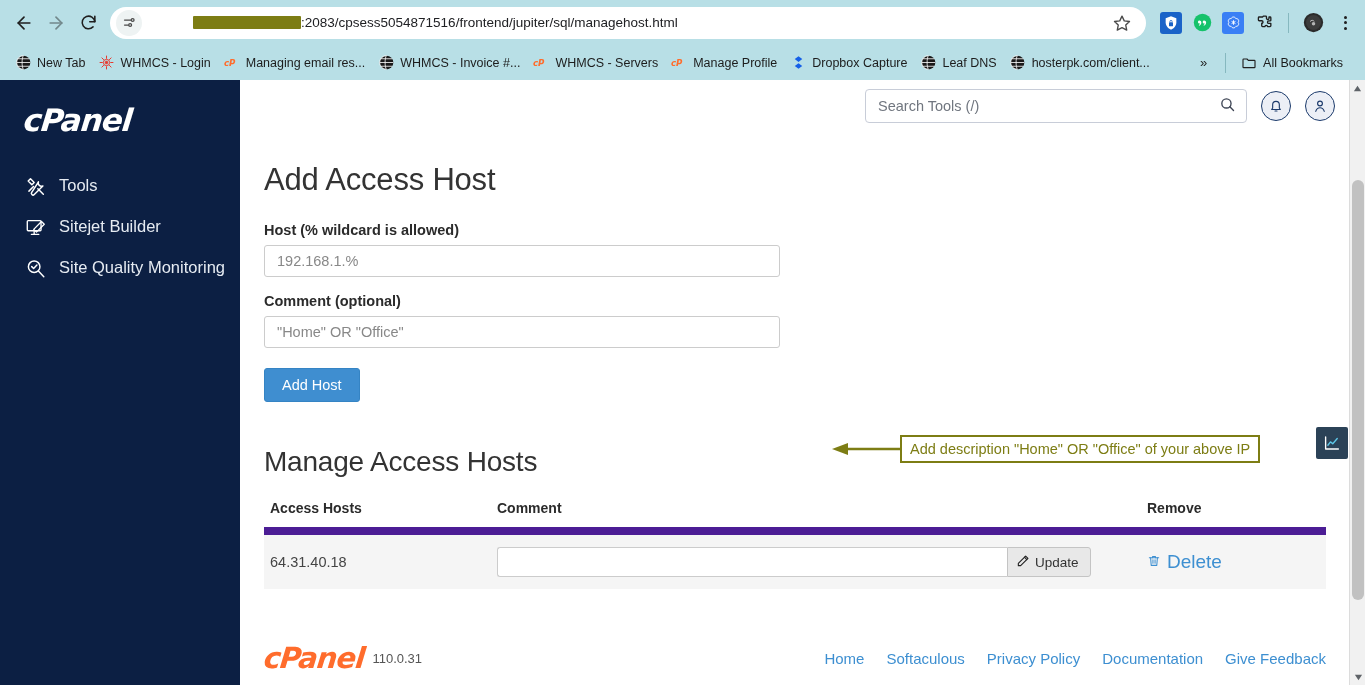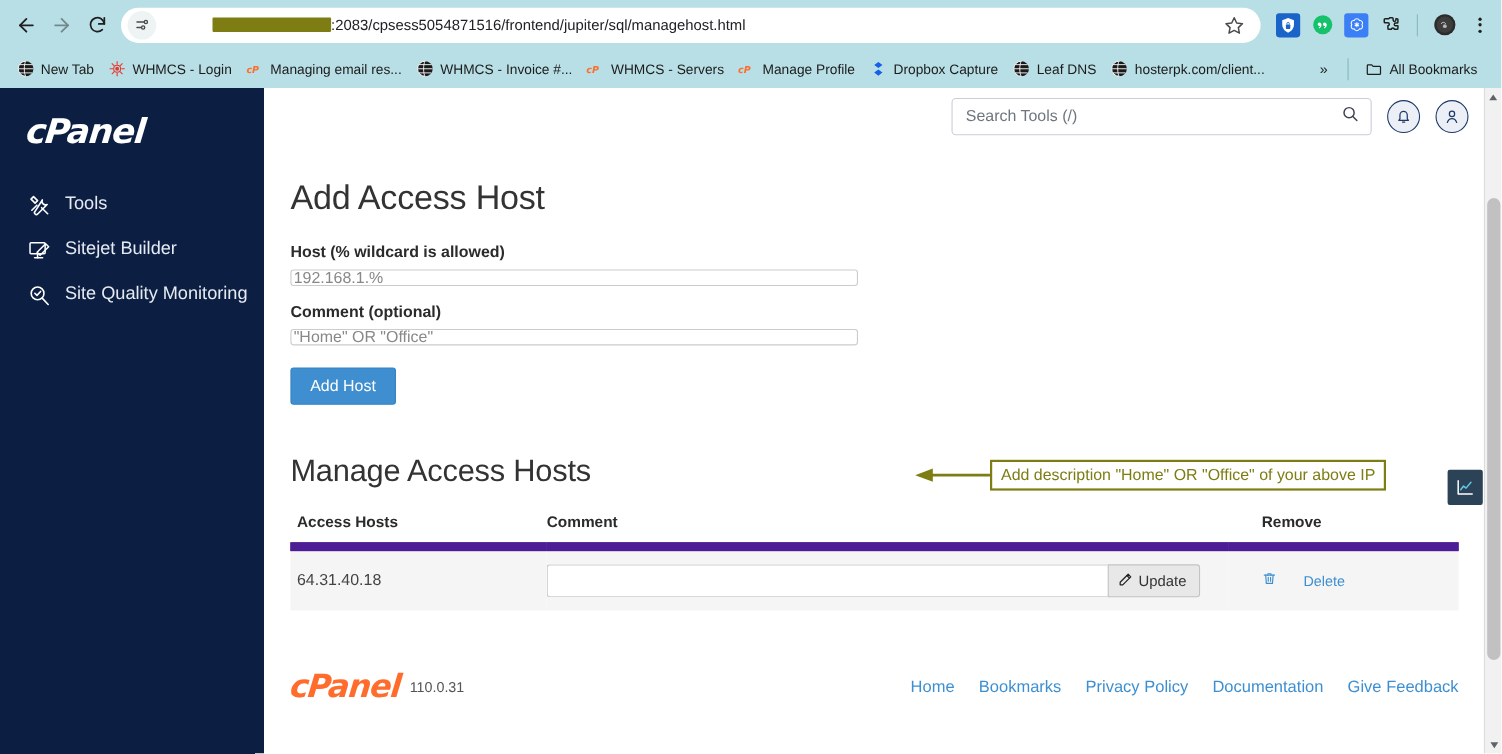--- a/index.html
+++ b/index.html
@@ -243,24 +243,24 @@
     letter-spacing: -0.2px;
   }
   .field-label {
     font-size: 14.5px;
     font-weight: 700;
     color: #2b2b2b;
     margin-bottom: 7px;
   }
   .text-input {
     width: 516px;
-    height: 15px;
+    height: 32px;
     border: 1px solid #cccccc;
     border-radius: 3px;
-    padding: 0 2px;
+    padding: 0 12px;
     font-size: 14.5px;
     color: #777777;
     font-family: "Liberation Sans", sans-serif;
     outline: none;
     background: #ffffff;
     display: block;
   }
   .text-input::placeholder { color: #888888; }
   .field-block { margin-bottom: 16px; position: relative; }
   .btn-primary {
@@ -338,25 +338,25 @@
     color: #333333;
     padding: 0 11px 0 8px;
     display: flex;
     align-items: center;
     gap: 5px;
     cursor: pointer;
     font-family: "Liberation Sans", sans-serif;
   }
   .delete-link {
     color: #3d8fd1;
-    font-size: 13px;
+    font-size: 19px;
     text-decoration: none;
     display: inline-flex;
-    align-items: flex-end;
-    gap: 24px;
+    align-items: center;
+    gap: 6px;
     cursor: pointer;
     padding-left: 30px;
   }
 
   
   .footer {
     margin-top: 52px;
     display: flex;
     align-items: center;
     width: 1062px;
@@ -745,21 +745,21 @@
             </td>
           </tr>
         </tbody>
       </table>
 
       <div class="footer">
         <span class="cp-logo-foot">cPanel</span>
         <span class="version">110.0.31</span>
         <div class="footer-links">
           <a>Home</a>
-          <a>Bookmarks</a>
+          <a>Softaculous</a>
           <a>Privacy Policy</a>
           <a>Documentation</a>
           <a>Give Feedback</a>
         </div>
       </div>
     </div>
 
     <div class="side-widget">
       <svg width="18" height="18" viewBox="0 0 24 24" fill="none" stroke="#ffffff" stroke-width="1.8" stroke-linecap="round" stroke-linejoin="round">
         <polyline points="3.5,4 3.5,20 20.5,20"></polyline>

